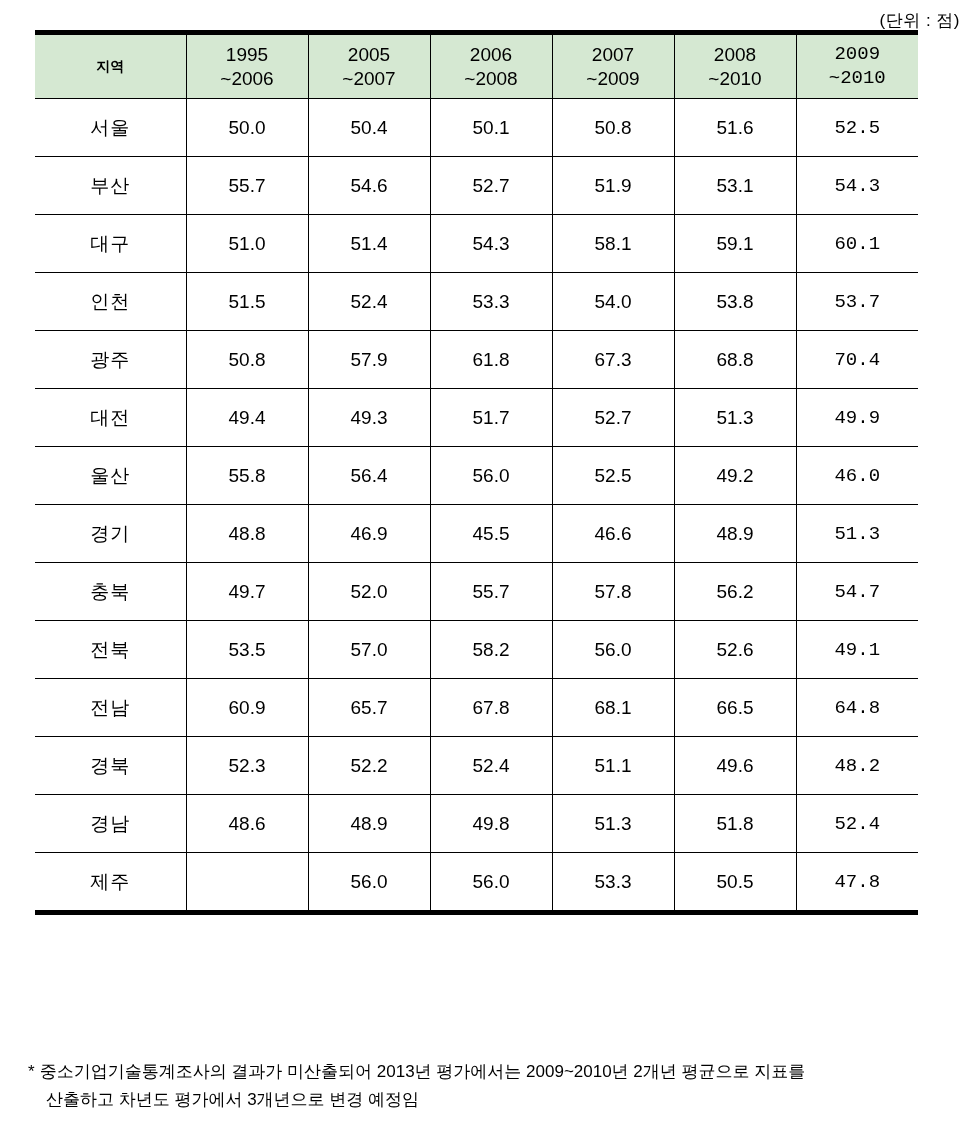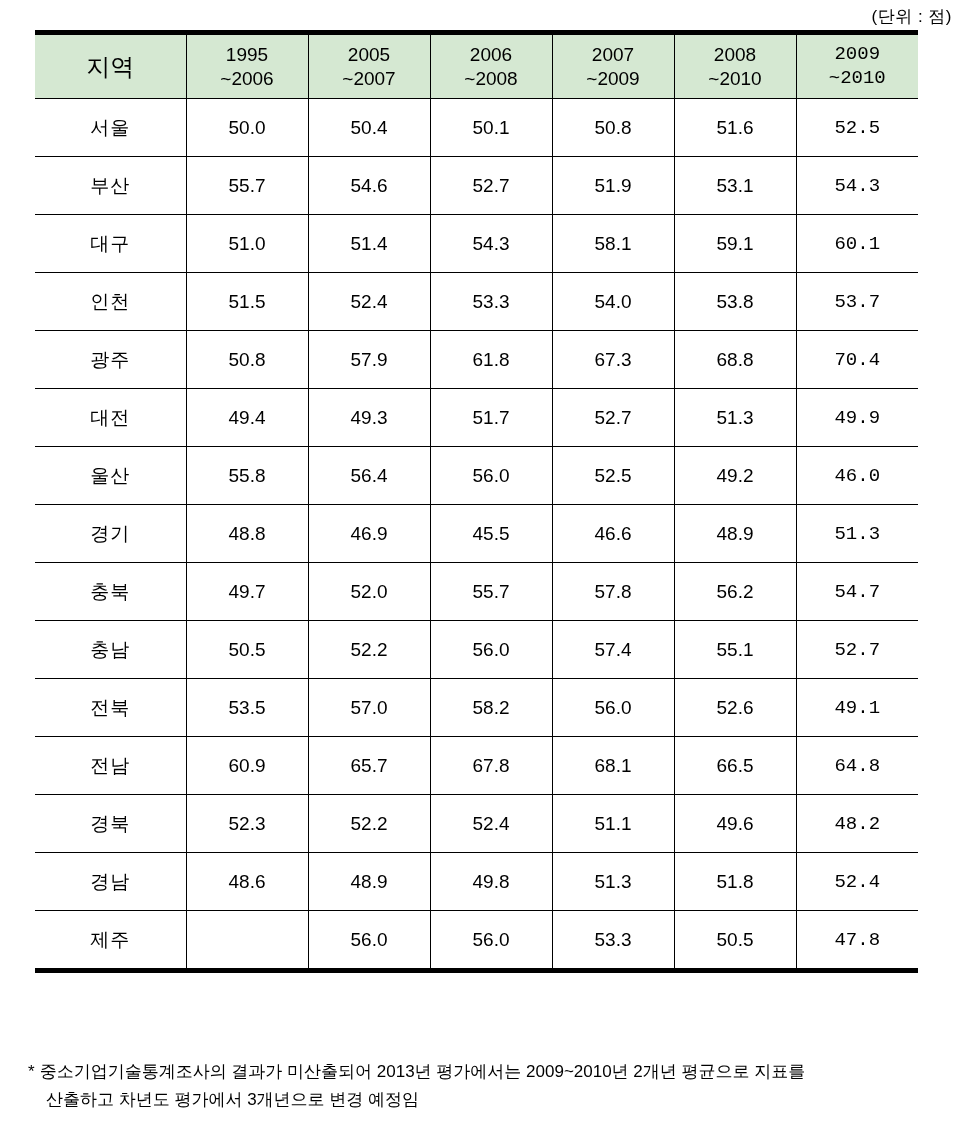--- a/index.html
+++ b/index.html
@@ -19,25 +19,25 @@
     position: relative;
     width: 977px;
     height: 1145px;
     box-sizing: border-box;
   }
 
   
   .unit-row {
     position: absolute;
     top: 0px;
-    left: 0px;
+    left: 8px;
     width: 918px;
     height: 32px;
     display: flex;
-    align-items: center;
+    align-items: flex-end;
     justify-content: flex-end;
     padding-left: 36px;
   }
   .unit-text {
     font-size: 17px;
     letter-spacing: 0.5px;
     white-space: nowrap;
     padding-right: 2px;
   }
 
@@ -83,21 +83,22 @@
     margin-top: 16px;
   }
 
   thead th {
     background: #d5e8d2;
     height: 63px;
     line-height: 1.22;
     font-size: 18px;
   }
   thead th.region-head {
-    font-size: 24px;
+    font-size: 14px;
+    font-weight: bold;
   }
   .yr-line { display: block; }
 
   tbody td {
     height: 57px;
     font-size: 19px;
   }
   tbody td.region-cell {
     letter-spacing: 1px;
   }
@@ -249,29 +250,20 @@
           <tr>
             <td class="region-cell">충북</td>
             <td class="val">49.7</td>
             <td class="val">52.0</td>
             <td class="val">55.7</td>
             <td class="val">57.8</td>
             <td class="val">56.2</td>
             <td class="val">54.7</td>
           </tr>
           <tr>
-            <td class="region-cell">충남</td>
-            <td class="val">50.5</td>
-            <td class="val">52.2</td>
-            <td class="val">56.0</td>
-            <td class="val">57.4</td>
-            <td class="val">55.1</td>
-            <td class="val">52.7</td>
-          </tr>
-          <tr>
             <td class="region-cell">전북</td>
             <td class="val">53.5</td>
             <td class="val">57.0</td>
             <td class="val">58.2</td>
             <td class="val">56.0</td>
             <td class="val">52.6</td>
             <td class="val">49.1</td>
           </tr>
           <tr>
             <td class="region-cell">전남</td>

